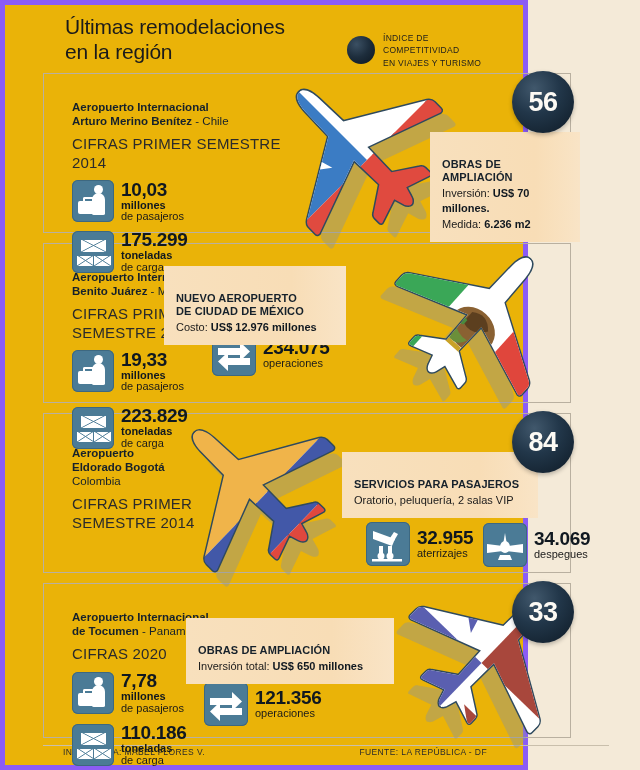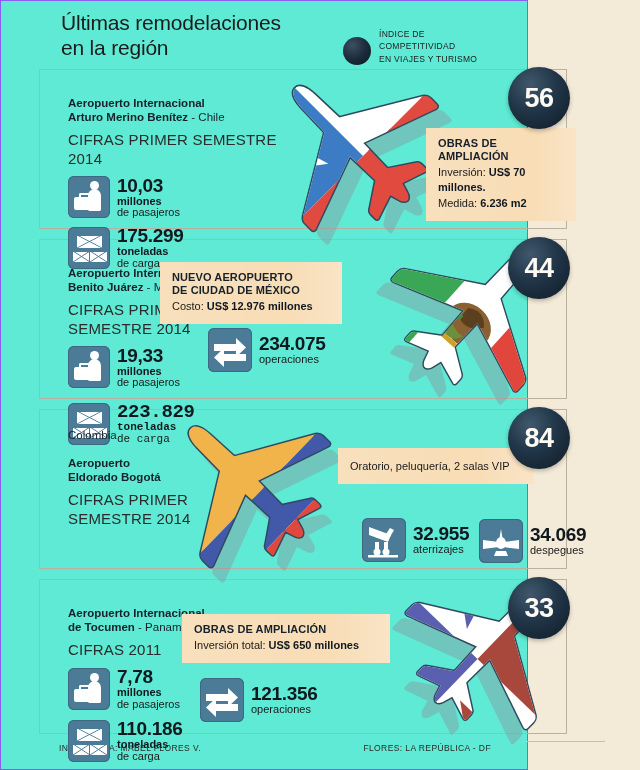--- a/index.html
+++ b/index.html
@@ -5,33 +5,33 @@
   * { box-sizing: border-box; margin: 0; padding: 0; }
   html, body {
     width: 640px; height: 770px;
     background: #f4ead8;
     font-family: "Liberation Sans", sans-serif;
     overflow: hidden;
   }
   #page {
     position: relative;
     width: 528px; height: 770px;
-    background: #5eead4;
-    border: 1px solid #8b5cf6;
+    background: #eab308;
+    border: 5px solid #8b5cf6;
   }
 
   
   .title {
     position: absolute; left: 60px; top: 10px;
     font-size: 21px; line-height: 1.18;
     color: #1b1b1b; font-weight: 400;
     letter-spacing: -0.2px;
     white-space: pre-line;
   }
-  .legend { position: absolute; left: 342px; top: 26px; display: flex; align-items: flex-end; gap: 8px; }
+  .legend { position: absolute; left: 342px; top: 26px; display: flex; align-items: center; gap: 8px; }
   .legend-dot {
     width: 28px; height: 28px; border-radius: 50%;
     background: radial-gradient(circle at 34% 30%, #3b5063 0%, #1d2d3c 48%, #0d1720 100%);
     flex: none;
   }
   .legend-text {
     font-size: 8.5px; line-height: 1.45; color: #1d1d1d;
     letter-spacing: 0.3px; white-space: pre-line; padding-top: 1px;
     font-family: "Liberation Sans", sans-serif;
   }
@@ -106,21 +106,21 @@
     background:
       linear-gradient(to bottom right, transparent calc(50% - 0.8px), #4b7b96 50%, transparent calc(50% + 0.8px)),
       linear-gradient(to bottom left,  transparent calc(50% - 0.8px), #4b7b96 50%, transparent calc(50% + 0.8px));
   }
   .ic-arrows { position:absolute; left:0; top:0; width:100%; height:100%; }
 
   
   .callout {
     position: absolute; z-index: 7;
     background: linear-gradient(to right, #f8e0bd 0%, #f8ddb6 70%, #f9e4c6 100%);
-    padding: 9px 12px 10px 12px;
+    padding: 26px 12px 10px 12px;
   }
   .callout-title {
     font-size: 11px; font-weight: bold; color: #16212b;
     line-height: 1.2; white-space: pre-line; letter-spacing: 0.1px;
   }
   .callout-line { font-size: 11px; color: #1a1a1a; line-height: 1.32; margin-top: 2px; }
   .callout-line b { font-weight: bold; color: #101820; }
 
   
   .score {
@@ -278,21 +278,21 @@
               <div class="ic-person-body"></div>
               <div class="ic-case"></div>
           </div>
           <div class="stat-text">
             <div class="stat-value">19,33</div>
             <div class="stat-unit">millones</div>
             <div class="stat-sub">de pasajeros</div>
           </div>
         </div>
 
-        <div class="stat-row" style="margin-top:13px;font-family:Liberation Mono, monospace;">
+        <div class="stat-row" style="margin-top:13px;">
           <div class="stat-icon">
             <div class="env env1">
                 <div class="env-fold"></div>
               </div>
             <div class="env env2">
                 <div class="env-fold"></div>
               </div>
             <div class="env env3">
                 <div class="env-fold"></div>
               </div>
@@ -319,21 +319,20 @@
       </div>
 
       <div class="callout" style="left:120px; top:22px; width:182px;">
         <div class="callout-title">NUEVO AEROPUERTO
 DE CIUDAD DE MÉXICO</div>
         <div class="callout-line">
           <span>Costo: </span><b>US$ 12.976 millones</b>
         </div>
       </div>
 
-      <div class="score" style="left:468px; top:-3px;">44</div>
     </div>
   </div>
 
   <div class="panel" id="panel-2">
     <div class="panel-inner">
 
       <div class="plane-wrap" style="left:78px; top:-14px;">
         <svg width="280" height="195" viewBox="0 0 200 200">
           <defs>
             <clipPath id="pl-col">
@@ -348,30 +347,31 @@
             <g clip-path="url(#pl-col)">
               <rect x="-40" y="-40" width="280" height="140" fill="#f0b44a"></rect>
               <rect x="-40" y="100" width="280" height="46" fill="#4258a8"></rect>
               <rect x="-40" y="146" width="280" height="120" fill="#e0483e"></rect>
             </g>
           </g>
         </svg>
       </div>
 
       <div class="info-block" style="width:140px; top:18px;">
-        <div class="ap-name" style="font-weight:normal;">Colombia</div>
         <div class="ap-name">
           <span>Aeropuerto
 Eldorado Bogotá</span>
         </div>
+        <div class="ap-name" style="font-weight:normal;">Colombia</div>
         <div class="cifras">CIFRAS PRIMER
 SEMESTRE 2014</div>
       </div>
 
       <div class="callout" style="left:298px; top:38px; width:196px;">
+        <div class="callout-title">SERVICIOS PARA PASAJEROS</div>
         <div class="callout-line">
           <span>Oratorio, peluquería, 2 salas VIP</span>
         </div>
       </div>
 
       <div class="stat-row" style="position:absolute; left:318px; top:104px; z-index:6; margin:4px;">
         <div class="stat-icon" style="width:44px;height:44px;">
           <svg class="ic-arrows" viewBox="0 0 44 44">
             <path d="M7 9 l22 8 -3 7 -19 -7 z" fill="#fff"></path>
             <path d="M24 16 l4 -6 4 2 -4 7 z" fill="#fff"></path>
@@ -432,21 +432,21 @@
             </g>
           </g>
         </svg>
       </div>
 
       <div class="info-block" style="width:150px;">
         <div class="ap-name">
           <span>Aeropuerto Internacional
 de Tocumen</span><span class="ap-country"> - Panamá</span>
         </div>
-        <div class="cifras">CIFRAS 2011</div>
+        <div class="cifras">CIFRAS 2020</div>
 
         <div class="stat-row">
           <div class="stat-icon">
             <div class="ic-person-head"></div>
               <div class="ic-person-body"></div>
               <div class="ic-case"></div>
           </div>
           <div class="stat-text">
             <div class="stat-value">7,78</div>
             <div class="stat-unit">millones</div>
@@ -493,15 +493,15 @@
           <span>Inversión total: </span><b>US$ 650 millones</b>
         </div>
       </div>
 
       <div class="score" style="left:468px; top:-3px;">33</div>
     </div>
   </div>
 
   <div class="footer-rule"></div>
   <div class="footer-left">INFOGRAFÍA: MABEL FLORES V.</div>
-  <div class="footer-right">FLORES: LA REPÚBLICA - DF</div>
+  <div class="footer-right">FUENTE: LA REPÚBLICA - DF</div>
 
 </div>
 
 </body></html>

